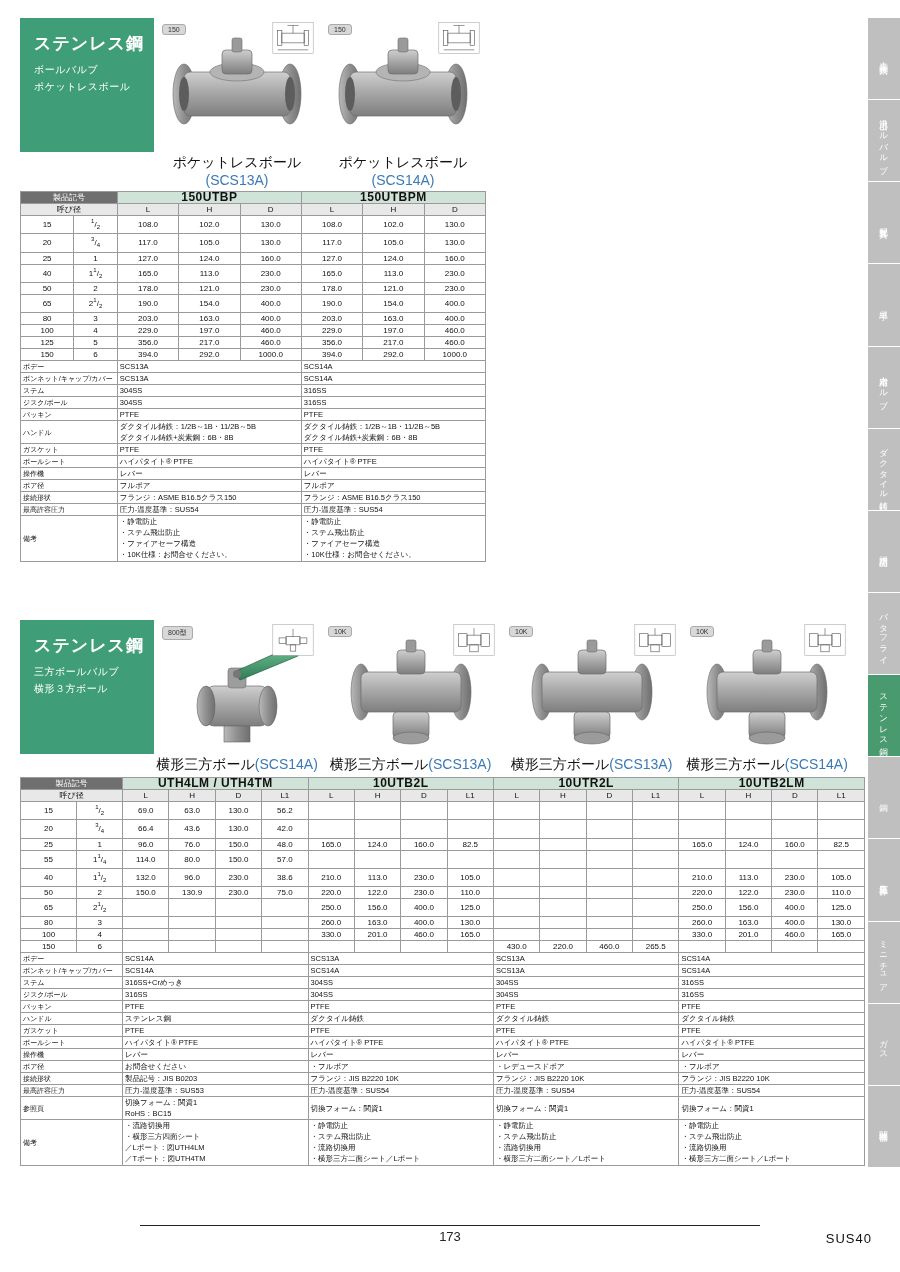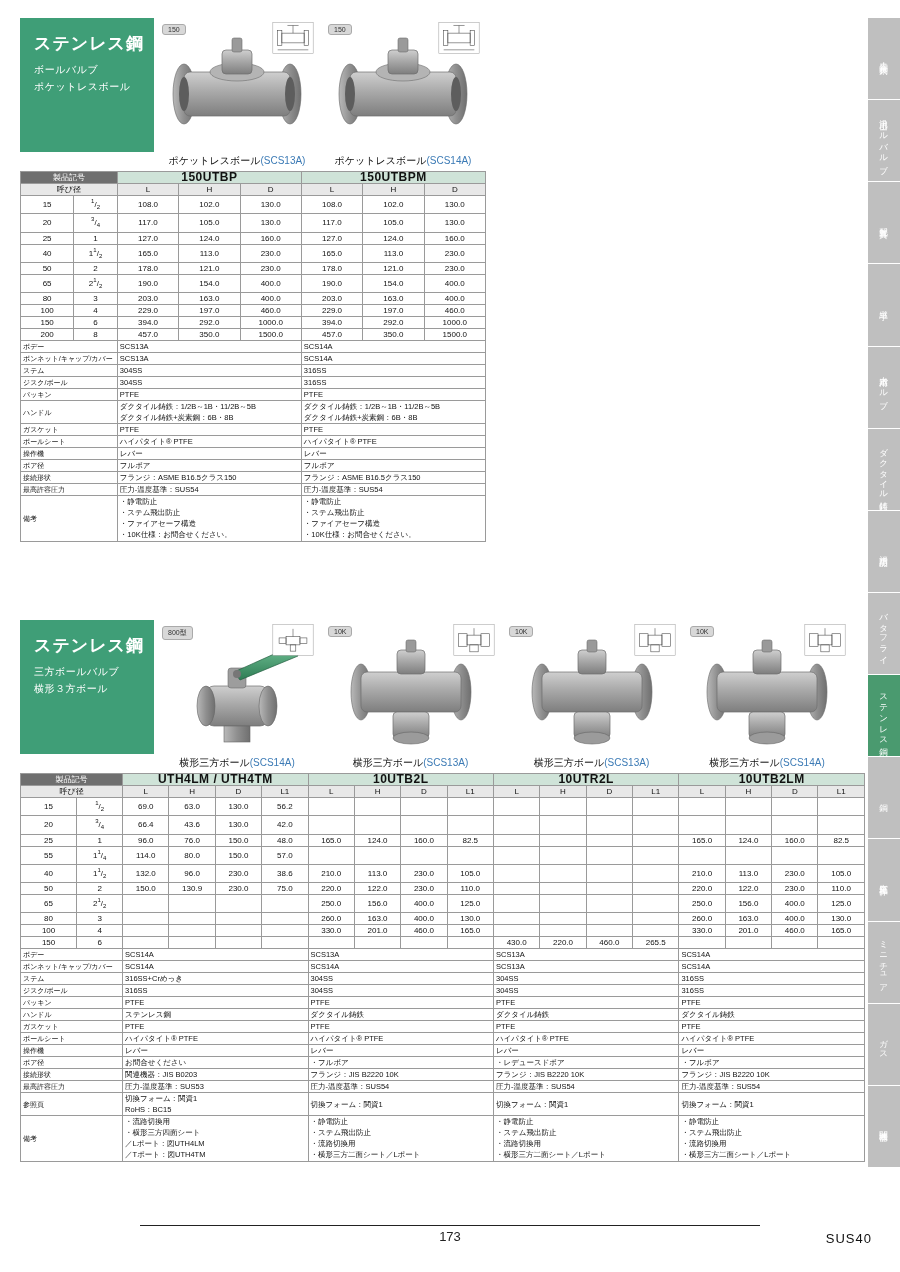--- a/index.html
+++ b/index.html
@@ -46,21 +46,21 @@
     font-size:7px; padding:1px 5px; color:#333; z-index:3;
   }
   .dim-thumb {
     position:absolute; top:4px; right:6px; width:42px; height:32px;
     z-index:3;
   }
   .valve {
     position:absolute; left:50%; top:52%; transform:translate(-50%,-50%);
   }
   .cap {
-    text-align:center; font-size:10px; margin-top:2px;
+    text-align:center; font-size:14px; margin-top:2px;
   }
   .cap .code { color:#3b7ab5; }
 
   
   table { border-collapse:collapse; }
   .tbl { width:100%; font-size:8px; }
   .tbl td, .tbl th { border:0.5px solid #9a9a9a; padding:0 2px; height:11px; line-height:11px; }
   .hdr-dark { background:#6f6f6f; color:#fff; font-weight:normal; text-align:center; font-size:8px;}
   .hdr-model { background:#cfe3d8; text-align:center; font-weight:bold; font-size:12px; letter-spacing:0.5px;}
   .hdr-sub { background:#e8e8e8; text-align:center; font-size:8px;}
@@ -297,38 +297,38 @@
           <td class="num" style="width:34.1px">100</td>
           <td class="num" style="width:27.900000000000002px">4</td>
           <td class="num">229.0</td>
           <td class="num">197.0</td>
           <td class="num">460.0</td>
           <td class="num">229.0</td>
           <td class="num">197.0</td>
           <td class="num">460.0</td>
         </tr>
         <tr>
+          <td class="num" style="width:34.1px">125</td>
+          <td class="num" style="width:27.900000000000002px">5</td>
+          <td class="num">356.0</td>
+          <td class="num">217.0</td>
+          <td class="num">460.0</td>
+          <td class="num">356.0</td>
+          <td class="num">217.0</td>
+          <td class="num">460.0</td>
+        </tr>
+        <tr>
           <td class="num" style="width:34.1px">150</td>
           <td class="num" style="width:27.900000000000002px">6</td>
           <td class="num">394.0</td>
           <td class="num">292.0</td>
           <td class="num">1000.0</td>
           <td class="num">394.0</td>
           <td class="num">292.0</td>
           <td class="num">1000.0</td>
-        </tr>
-        <tr>
-          <td class="num" style="width:34.1px">200</td>
-          <td class="num" style="width:27.900000000000002px">8</td>
-          <td class="num">457.0</td>
-          <td class="num">350.0</td>
-          <td class="num">1500.0</td>
-          <td class="num">457.0</td>
-          <td class="num">350.0</td>
-          <td class="num">1500.0</td>
         </tr>
         <tr>
           <td class="lbl lbl-c" colspan="2" style="width:62px">ボデー</td>
           <td class="val" colspan="3" style="text-align:left;">
             <div class="noteline">SCS13A</div>
           </td>
           <td class="val" colspan="3" style="text-align:left;">
             <div class="noteline">SCS14A</div>
           </td>
         </tr>
@@ -945,21 +945,21 @@
           <td class="val" colspan="4" style="text-align:left;">
             <div class="noteline">・レデュースドボア</div>
           </td>
           <td class="val" colspan="4" style="text-align:left;">
             <div class="noteline">・フルボア</div>
           </td>
         </tr>
         <tr>
           <td class="lbl lbl-c" colspan="2" style="width:62px">接続形状</td>
           <td class="val" colspan="4" style="text-align:left;">
-            <div class="noteline">関連機器：JIS B0203</div>
+            <div class="noteline">製品記号：JIS B0203</div>
           </td>
           <td class="val" colspan="4" style="text-align:left;">
             <div class="noteline">フランジ：JIS B2220 10K</div>
           </td>
           <td class="val" colspan="4" style="text-align:left;">
             <div class="noteline">フランジ：JIS B2220 10K</div>
           </td>
           <td class="val" colspan="4" style="text-align:left;">
             <div class="noteline">フランジ：JIS B2220 10K</div>
           </td>

